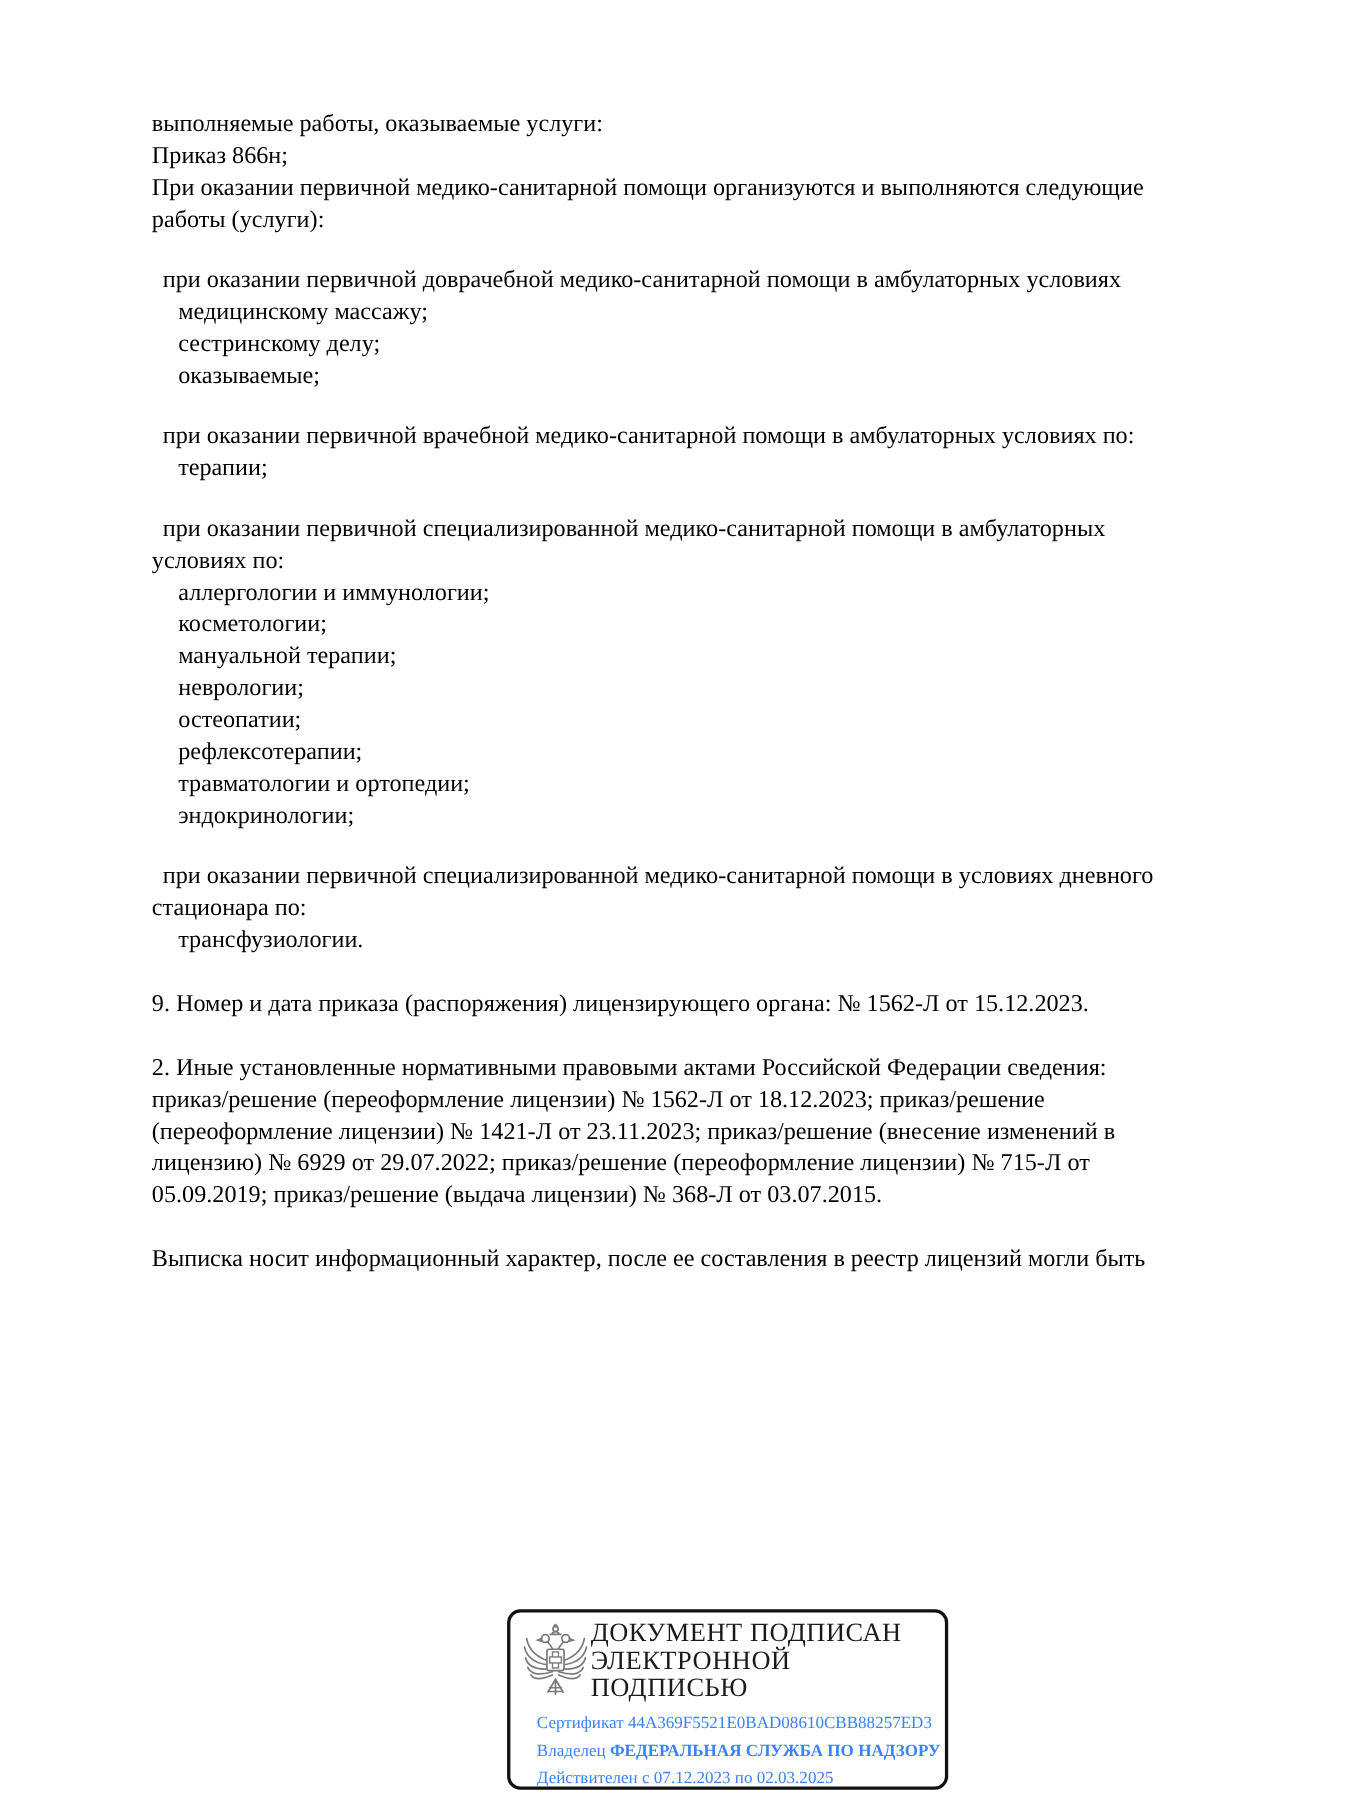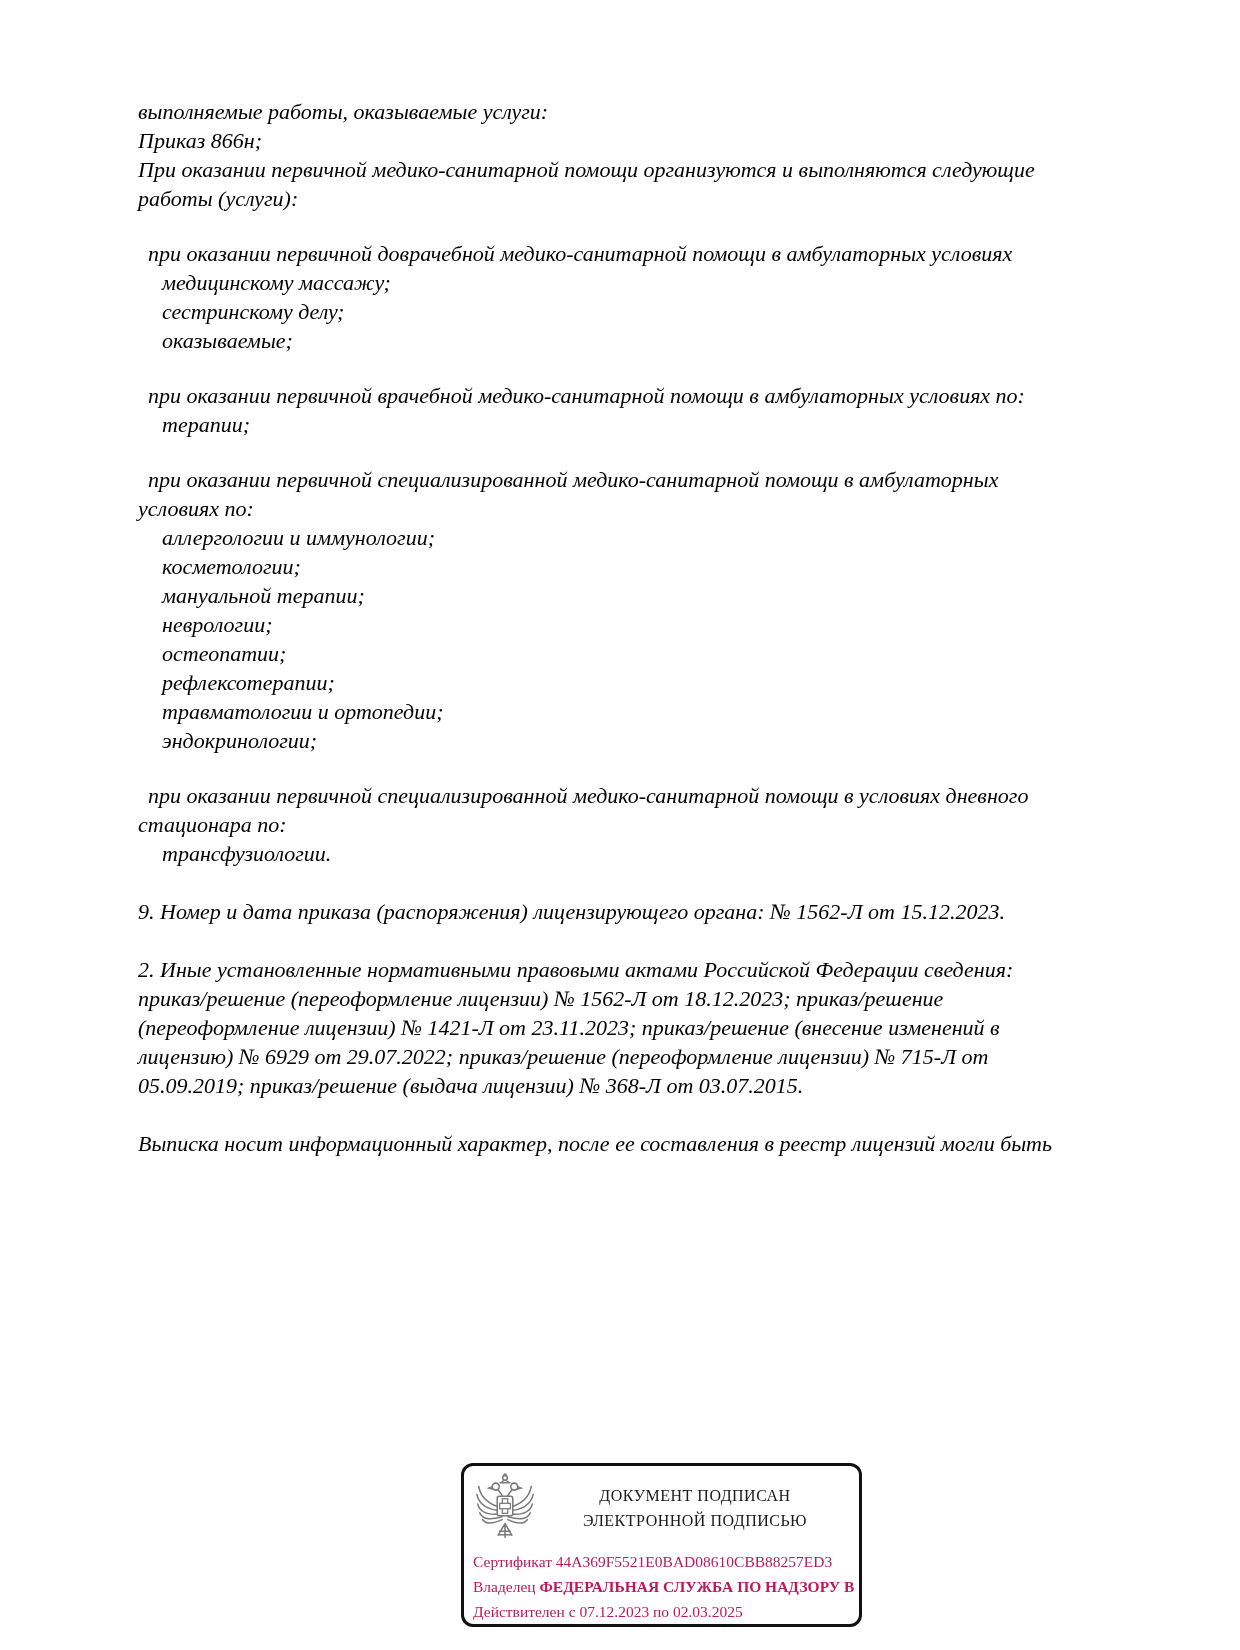--- a/index.html
+++ b/index.html
@@ -10,21 +10,20 @@
     color: #000000;
     position: relative;
     overflow: hidden;
   }
   .page { position: absolute; inset: 0; background: #ffffff; }
 
   .doc-body {
     position: absolute;
     left: 138px; top: 97px;
     width: 1070px;
-    font-style: italic;
   }
   .line {
     height: 29px;
     line-height: 29px;
     font-size: 22px;
     white-space: pre;
   }
   .indent-0 { padding-left: 0; }
   .indent-1 { padding-left: 10px; margin-top: 26px; }
   .indent-2 { padding-left: 24px; }
@@ -43,32 +42,31 @@
     display: flex;
     align-items: center;
     padding: 7px 6px 0 9px;
   }
   .emblem {
     width: 64px; height: 70px;
     flex: 0 0 auto;
   }
   .stamp-title {
     flex: 1 1 auto;
-    text-align: center;
-    font-size: 16px;
+    font-size: 24px;
     line-height: 25px;
     color: #1a1a1a;
     letter-spacing: 0.5px;
   }
   .stamp-lines {
-    padding: 6px 0 0 9px;
+    padding: 6px 0 0 24px;
     font-size: 15.5px;
     line-height: 25px;
     white-space: nowrap;
-    color: #be185d;
+    color: #3b82f6;
   }
   .stamp-lines .owner-value { font-weight: bold; }
 </style>
 </head>
 <body>
 
 <div class="page">
 
   <div class="doc-body">
 

